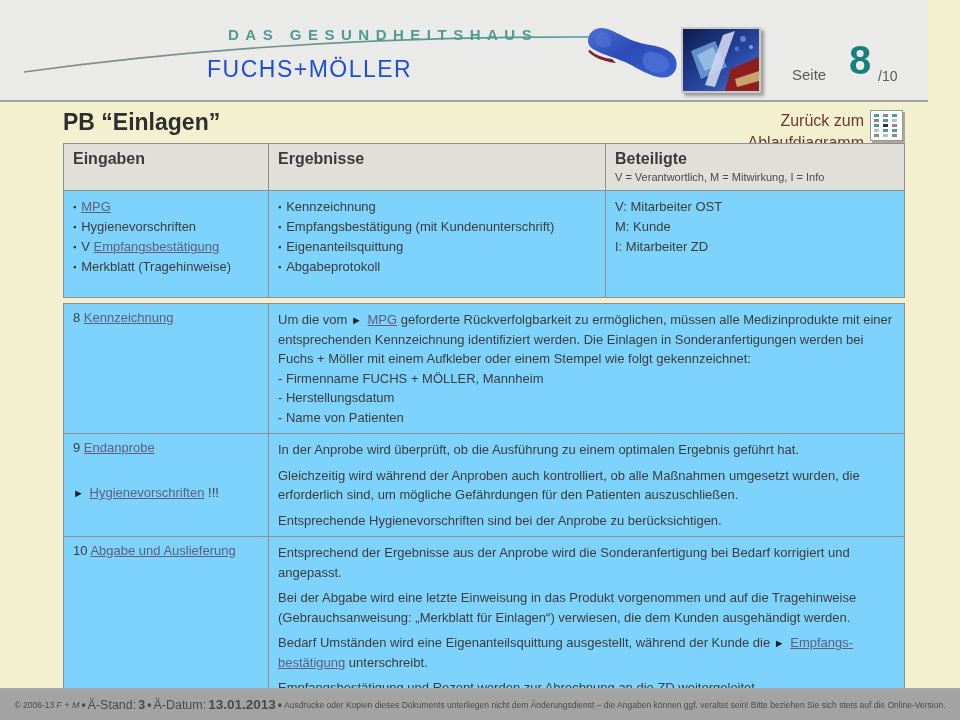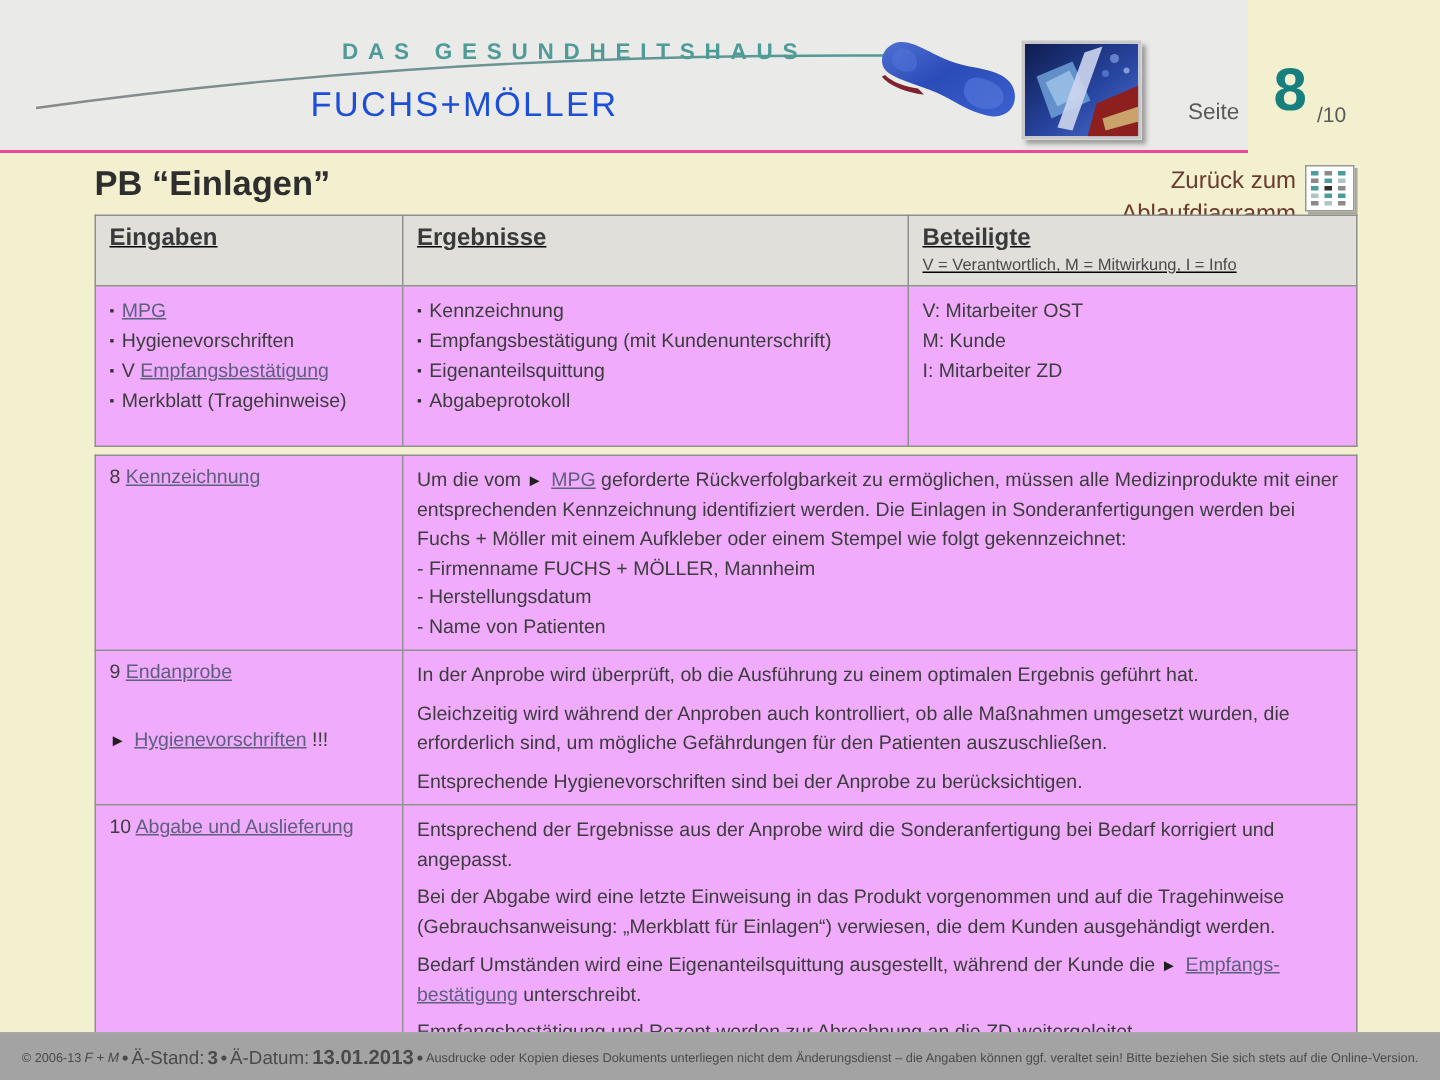--- a/index.html
+++ b/index.html
@@ -4,22 +4,22 @@
 <style>
   * { box-sizing: border-box; }
   html,body { margin:0; padding:0; }
   body {
     width:960px; height:720px; position:relative; overflow:hidden;
     font-family:"Liberation Sans", sans-serif; background:#f3f0cf;
   }
 
   
   .header {
-    position:absolute; left:0; top:0; width:832px; height:102px;
-    background:#eaeae8; border-bottom:2px solid #ec4899;
+    position:absolute; left:0; top:0; width:928px; height:102px;
+    background:#eaeae8; border-bottom:2px solid #a3a3a3;
   }
   .swoosh { position:absolute; left:18px; top:26px; }
   .brand-top {
     position:absolute; left:228px; top:26px;
     font-size:15px; font-weight:bold; letter-spacing:6.5px; color:#4f9b98; white-space:nowrap;
   }
   .brand-name {
     position:absolute; left:207px; top:56px;
     font-size:23px; color:#1d4ed8; letter-spacing:1.5px; white-space:nowrap;
   }
@@ -44,22 +44,22 @@
     background:#ffffff; border:1px solid #979797;
     box-shadow:2px 2px 0 rgba(110,110,110,.55); cursor:pointer;
   }
 
   table { border-collapse:collapse; table-layout:fixed; }
   td, th { border:1px solid #8f8f8f; vertical-align:top; text-align:left; padding:6px 9px; }
   .t1 { position:absolute; left:63px; top:39px; width:841px; }
   .t2 { position:absolute; left:63px; top:199px; width:841px; }
   .t1 th { background:#e0dfda; font-size:16px; color:#3a3a3a; font-weight:bold; }
   .t2 th { background:#b3d8db; font-size:16px; color:#3a3a3a; font-weight:bold; padding-top:4px; padding-bottom:4px; }
-  .t1 td, .t2 td { background:#f0abfc; font-size:13px; color:#3c3c3c; }
-  .hrow1 { height:47px;text-decoration:underline; }
+  .t1 td, .t2 td { background:#7dd3fc; font-size:13px; color:#3c3c3c; }
+  .hrow1 { height:47px; }
   .crow1 { height:107px; }
   .hrow2 { height:27px; }
   .row8 { height:107px; }
   .row9 { height:94px; }
   .row10 { height:128px; }
   .legend { font-weight:normal; font-size:11px; color:#4a4a4a; margin-top:3px; }
   .li { line-height:1.55; }
   .blt { font-size:9px; color:#2f2f2f; margin-right:5px; vertical-align:1px; }
   .lnk { color:#5e5e7d; text-decoration:underline; cursor:pointer; }
   .arrow { color:#1f1f1f; font-size:11px; margin-right:2px; }

